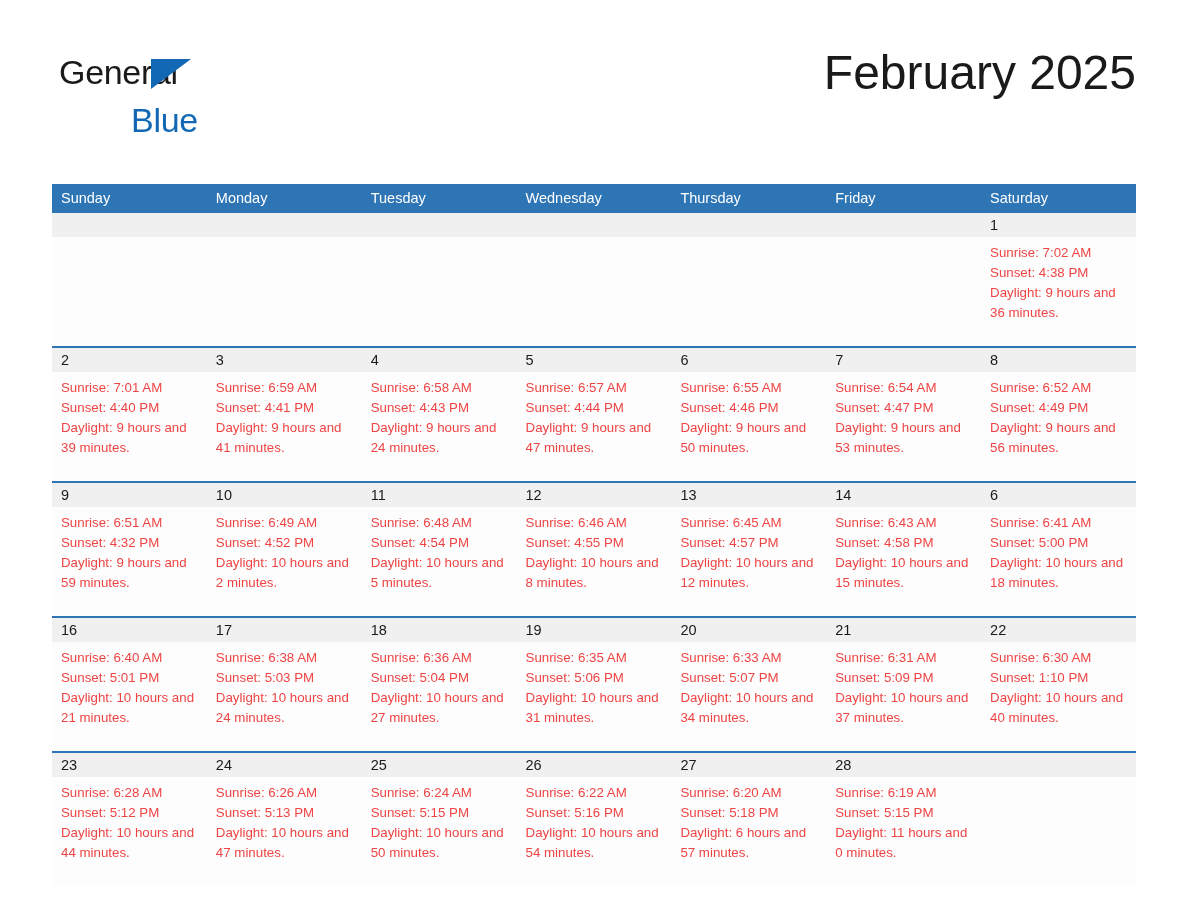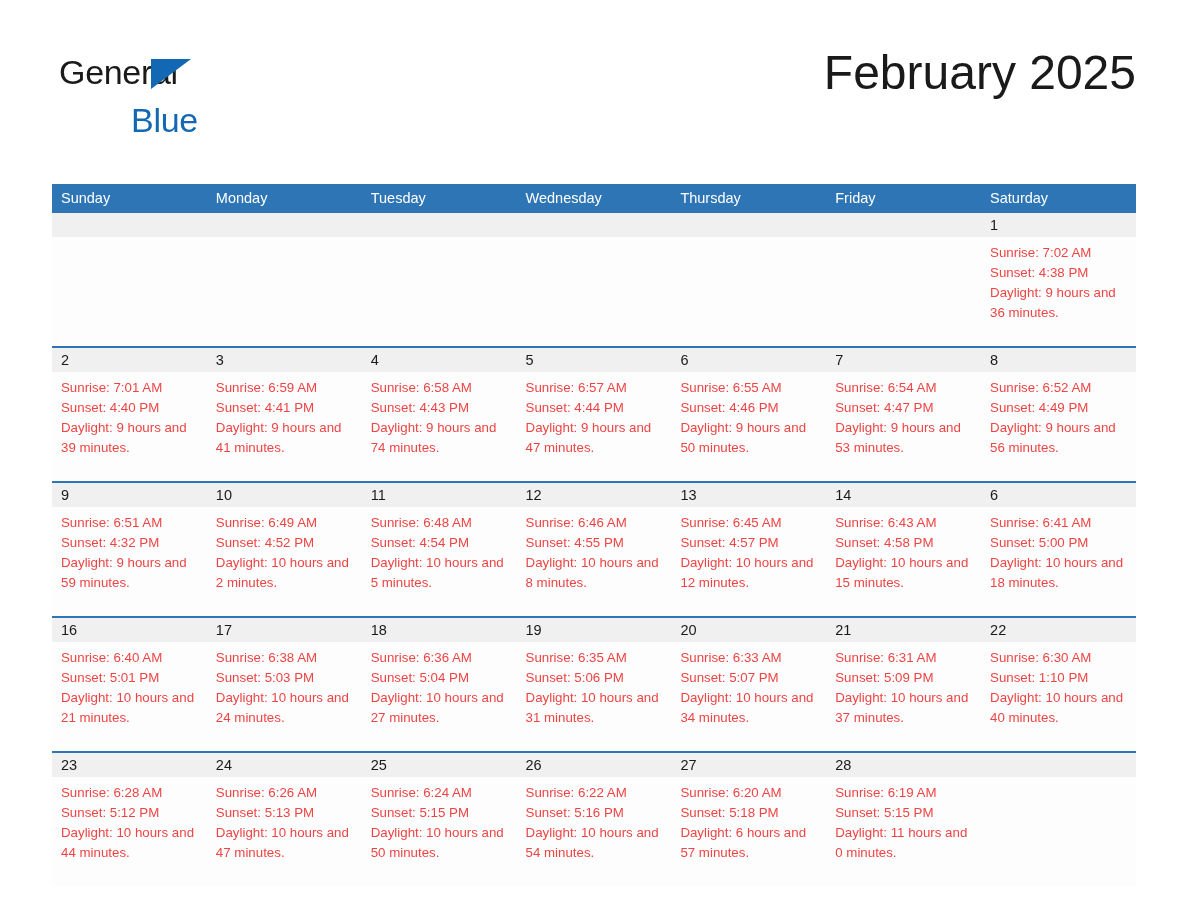--- a/index.html
+++ b/index.html
@@ -230,21 +230,21 @@
               <div>Sunrise: 6:59 AM</div>
               <div>Sunset: 4:41 PM</div>
               <div class="daylight-wrap">Daylight: 9 hours and 41 minutes.</div>
             </div>
           </td>
           <td>
             <div class="daynum">4</div>
             <div class="dayinfo">
               <div>Sunrise: 6:58 AM</div>
               <div>Sunset: 4:43 PM</div>
-              <div class="daylight-wrap">Daylight: 9 hours and 74 minutes.</div>
+              <div class="daylight-wrap">Daylight: 9 hours and 24 minutes.</div>
             </div>
           </td>
           <td>
             <div class="daynum">5</div>
             <div class="dayinfo">
               <div>Sunrise: 6:57 AM</div>
               <div>Sunset: 4:44 PM</div>
               <div class="daylight-wrap">Daylight: 9 hours and 47 minutes.</div>
             </div>
           </td>

